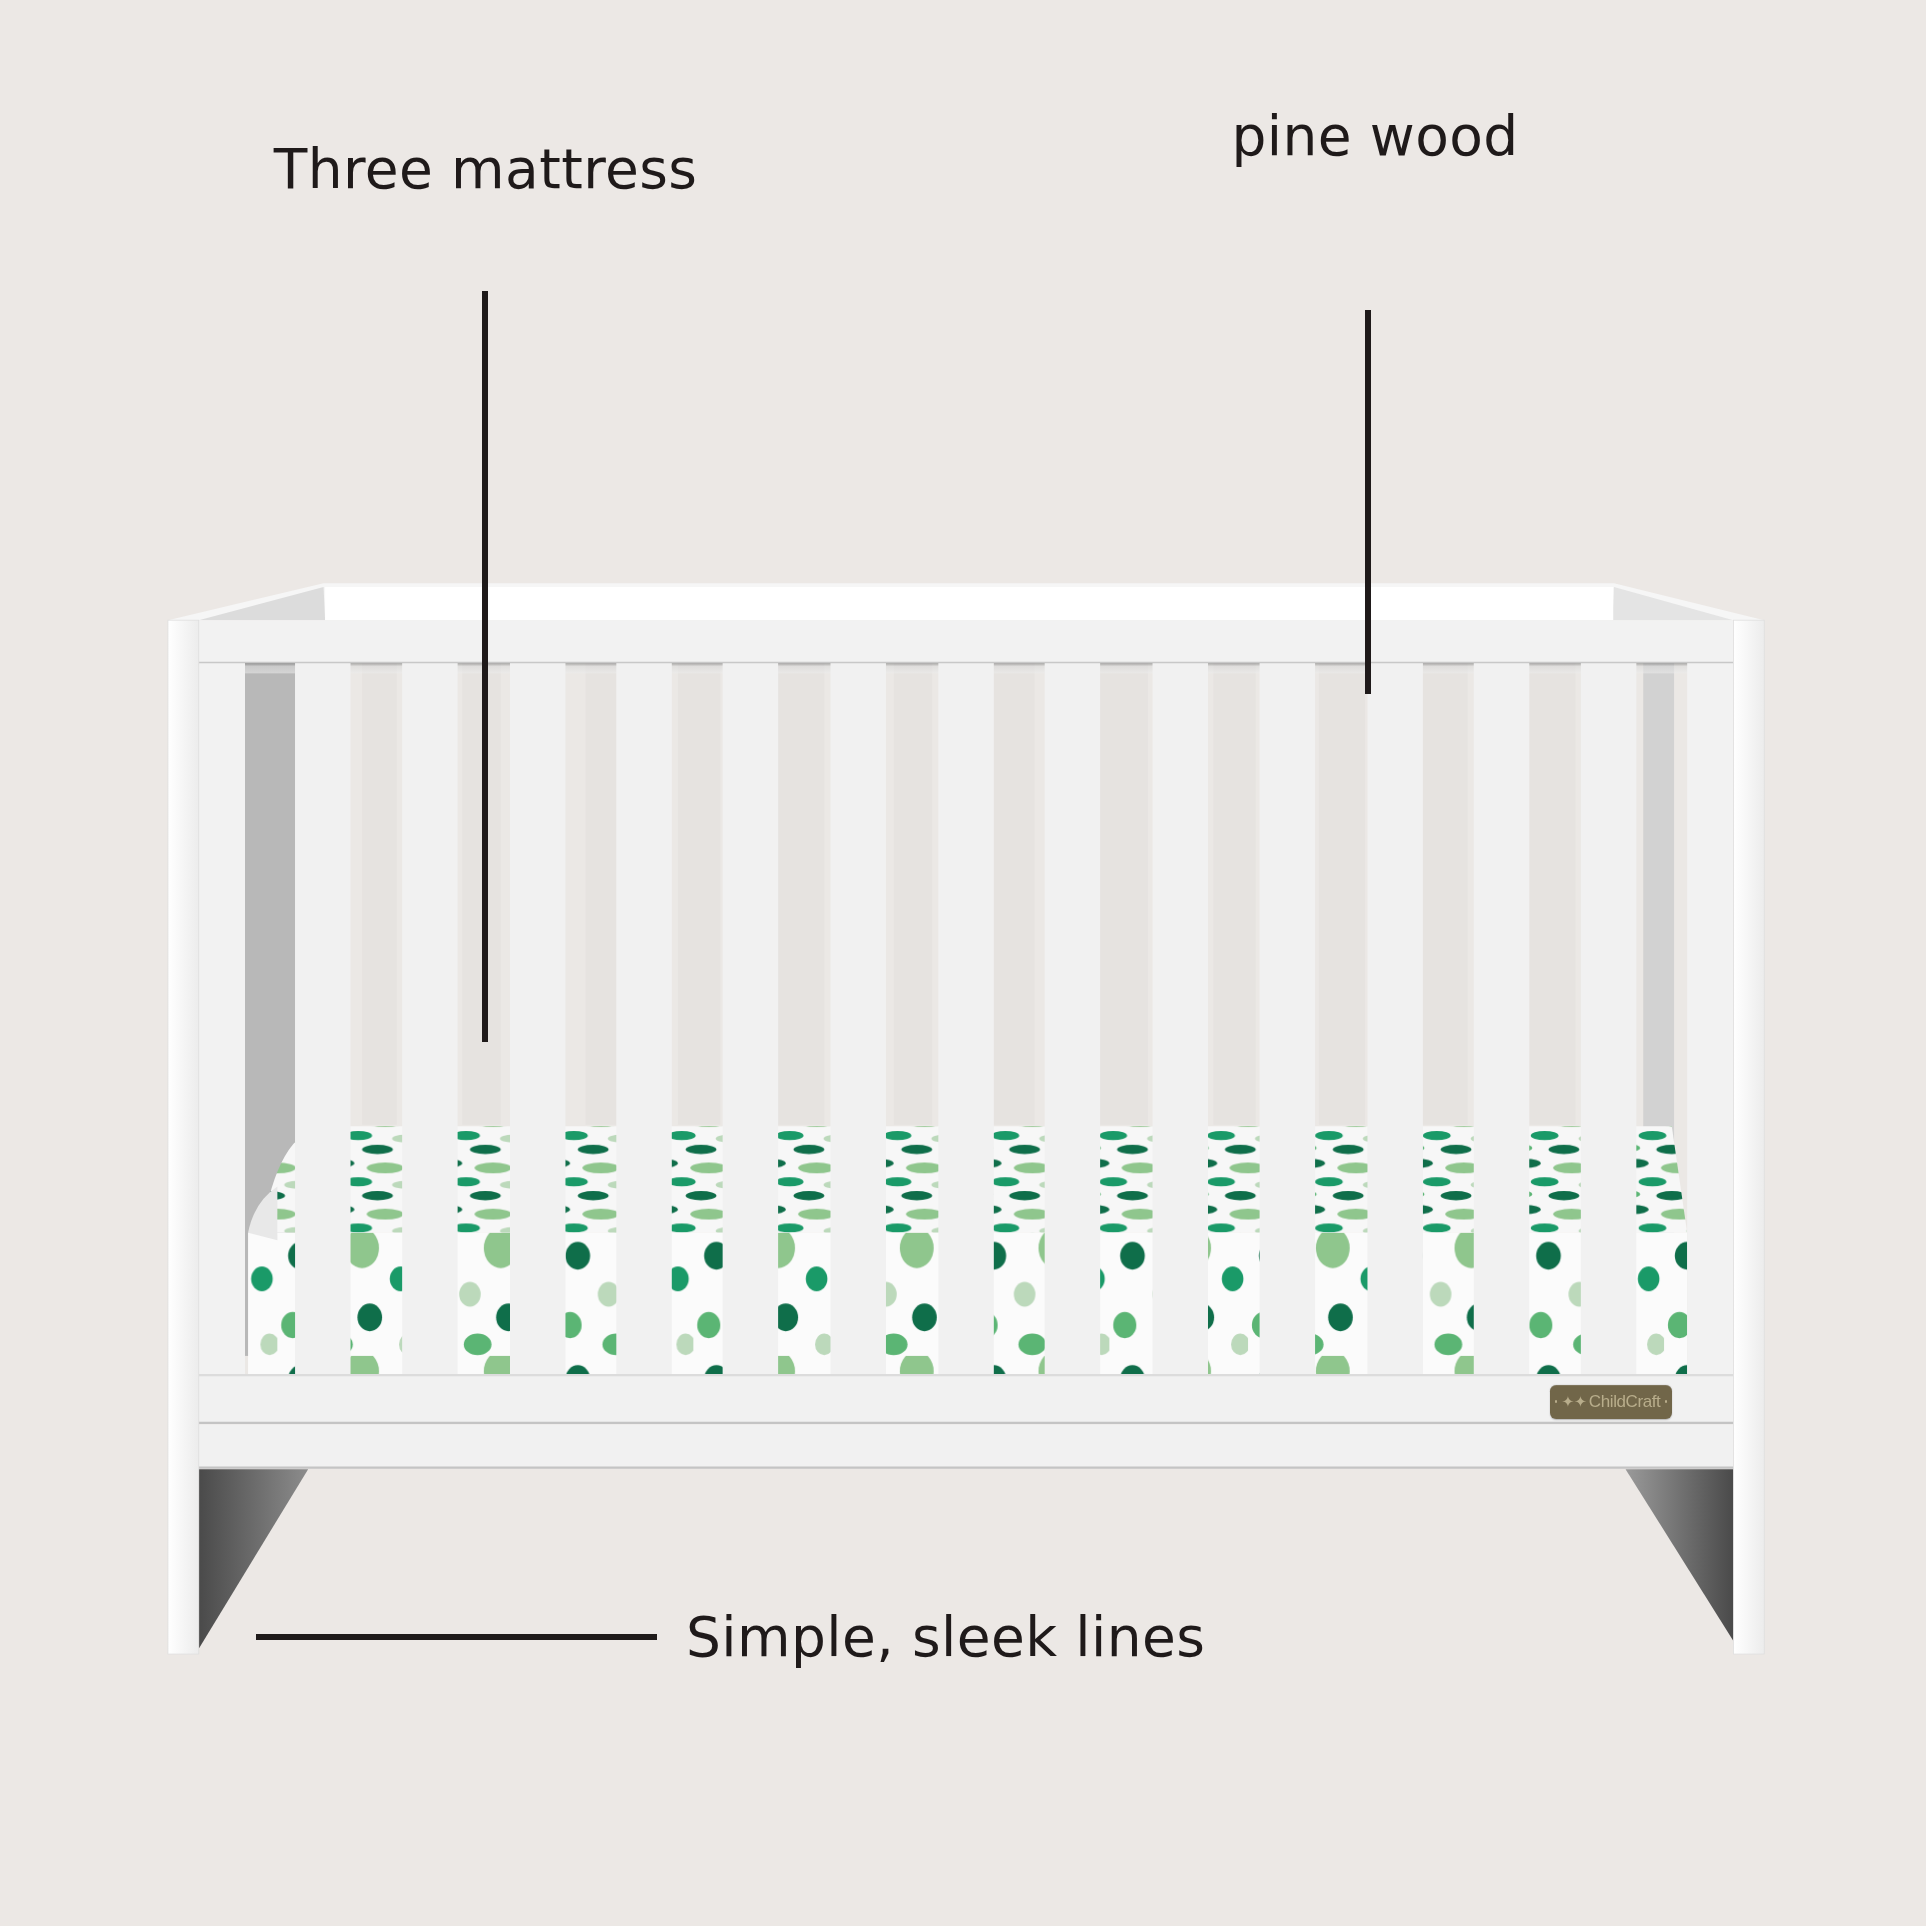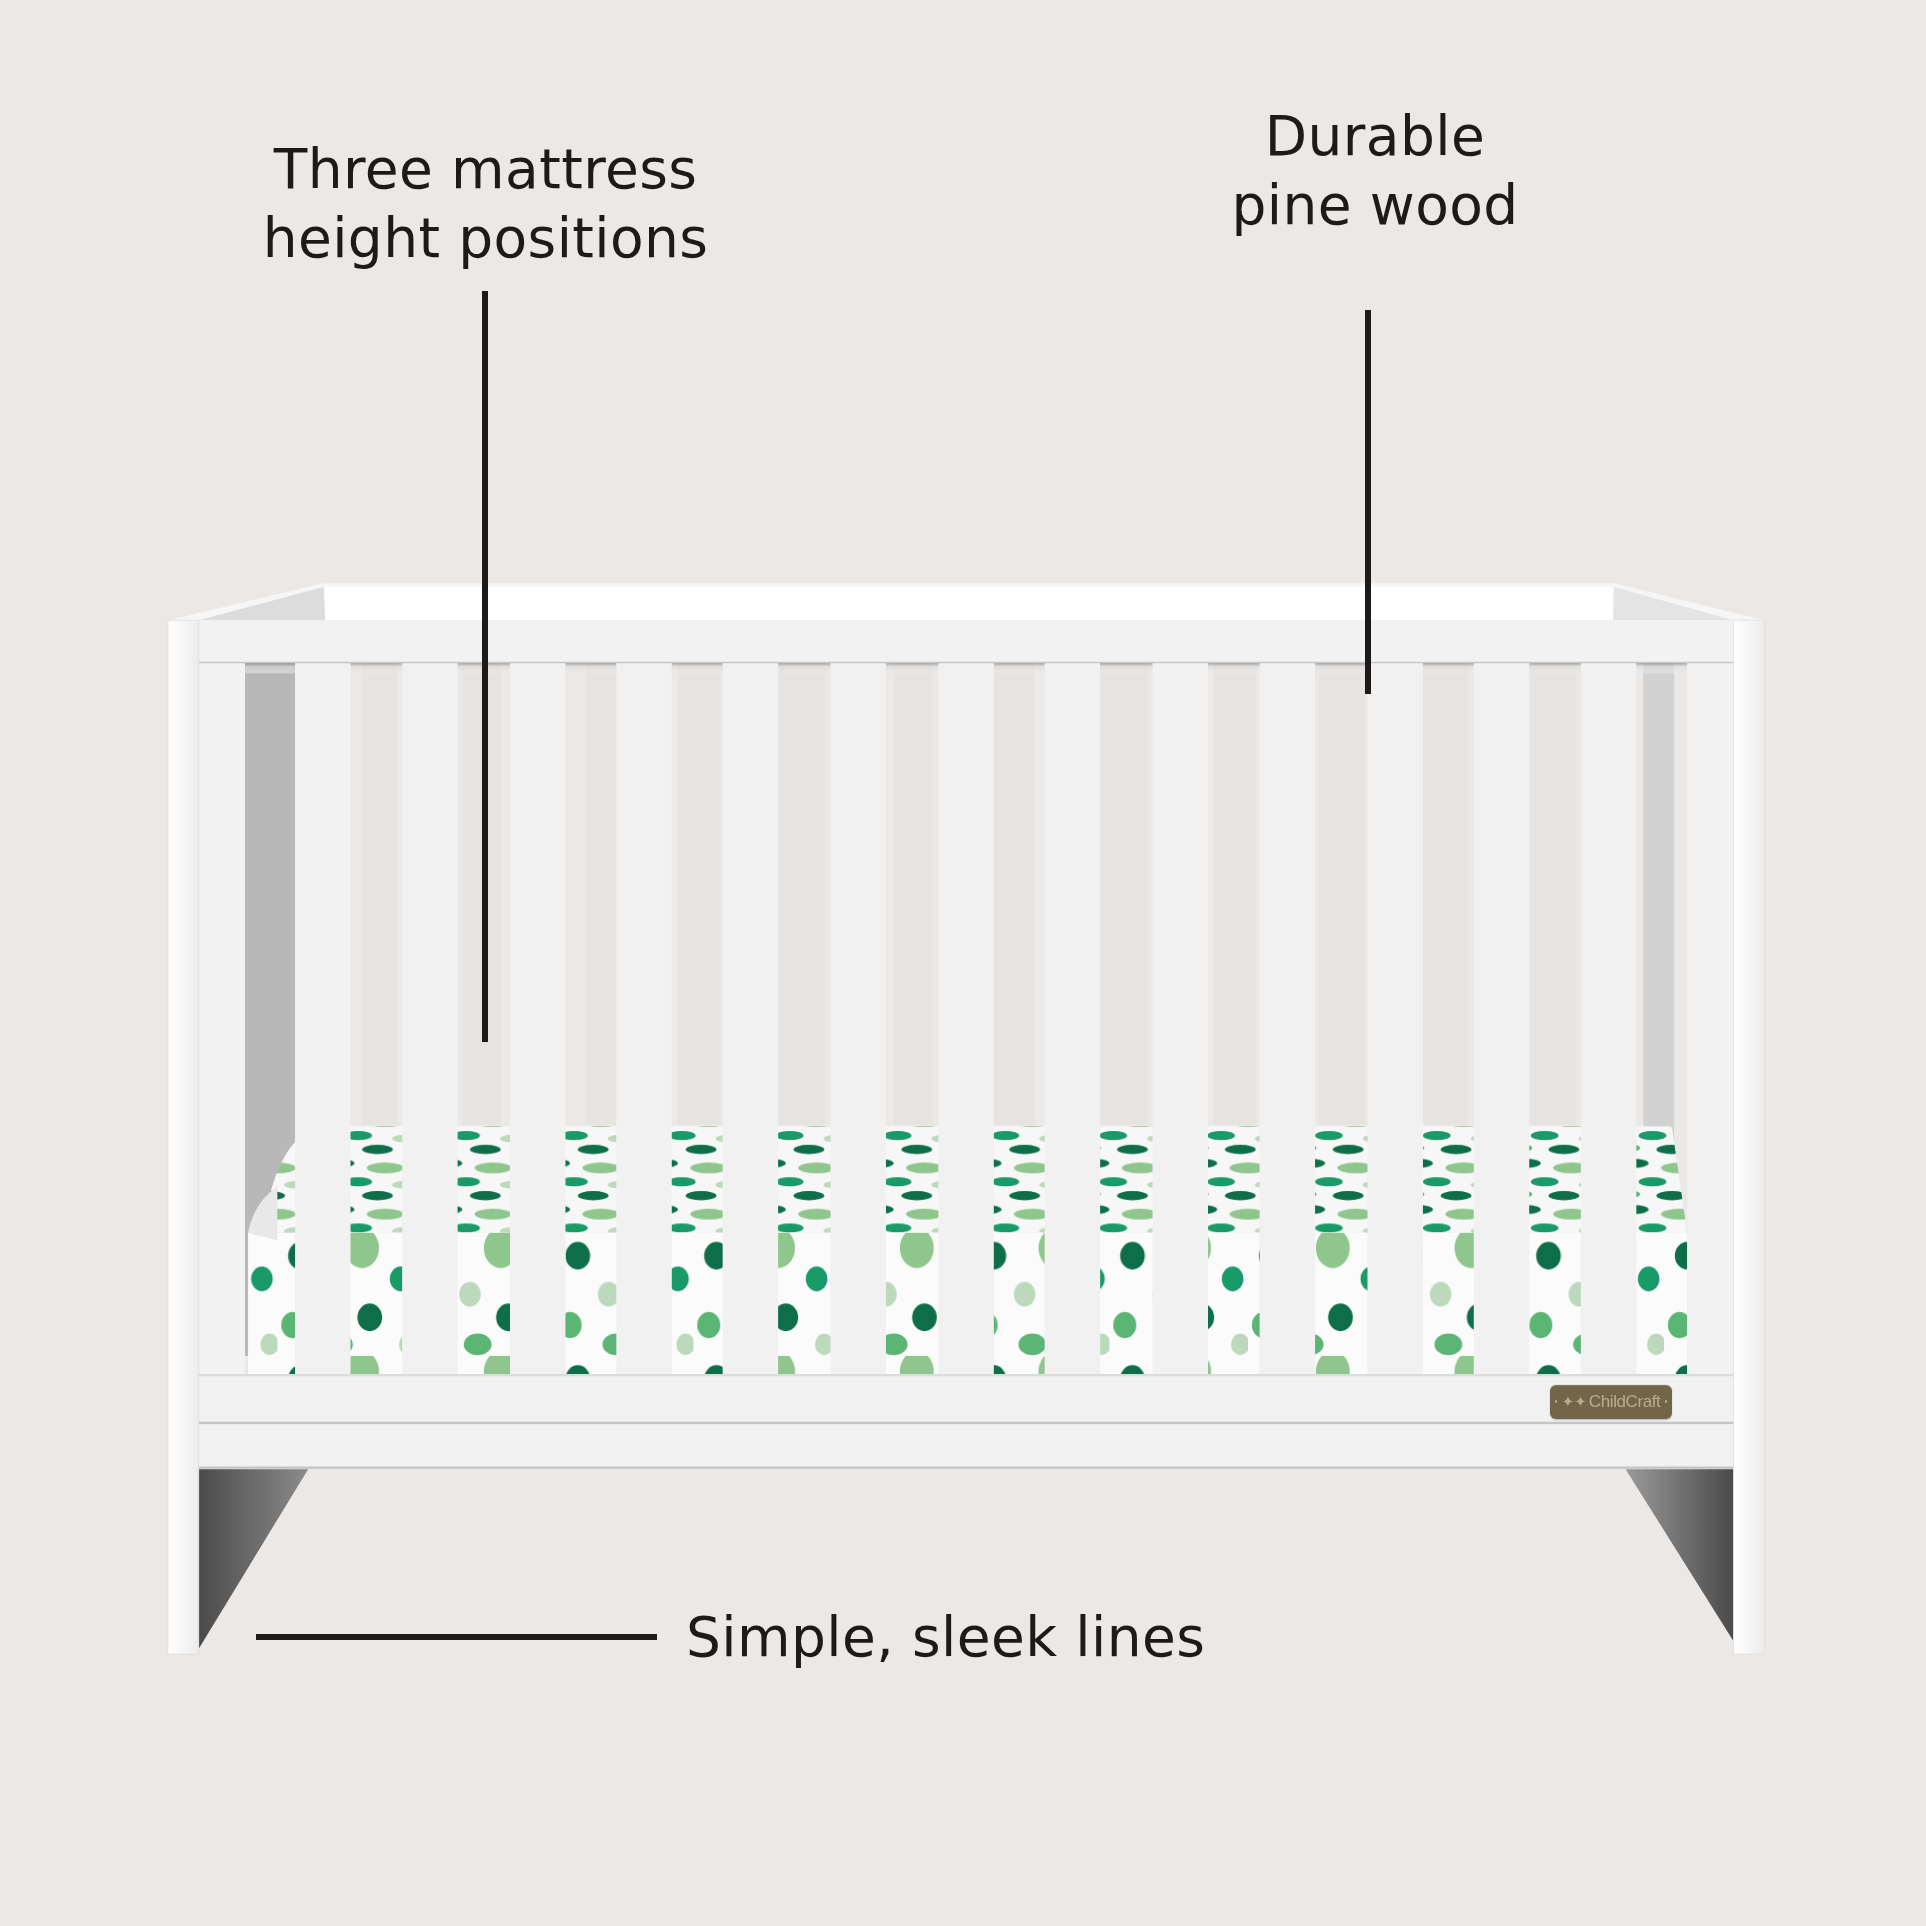--- a/index.html
+++ b/index.html
@@ -162,26 +162,24 @@
   <div class="badge">
     <span class="dot" style="left:4.6px"></span>
     <span class="figures">✦✦</span>
     <span>ChildCraft</span>
     <span class="dot" style="right:4.6px"></span>
   </div>
 </div>
 
 <div class="callout" style="left:231px; top:135px; width:509px;">
   <span class="line">Three mattress</span>
-  <span class="line">height positions</span>
 </div>
 <div class="leader" style="left:482px; top:291px; width:6.2px; height:751px;"></div>
 
 <div class="callout" style="left:1140px; top:102px; width:470px;">
-  <span class="line">Durable</span>
   <span class="line">pine wood</span>
 </div>
 <div class="leader" style="left:1365px; top:310px; width:6.2px; height:384px;"></div>
 
 <div class="leader" style="left:256px; top:1634px; width:401px; height:6.2px;"></div>
 <div class="callout" style="left:686px; top:1603px; text-align:center;">
   <span class="line">Simple, sleek lines</span>
 </div>
 
 

